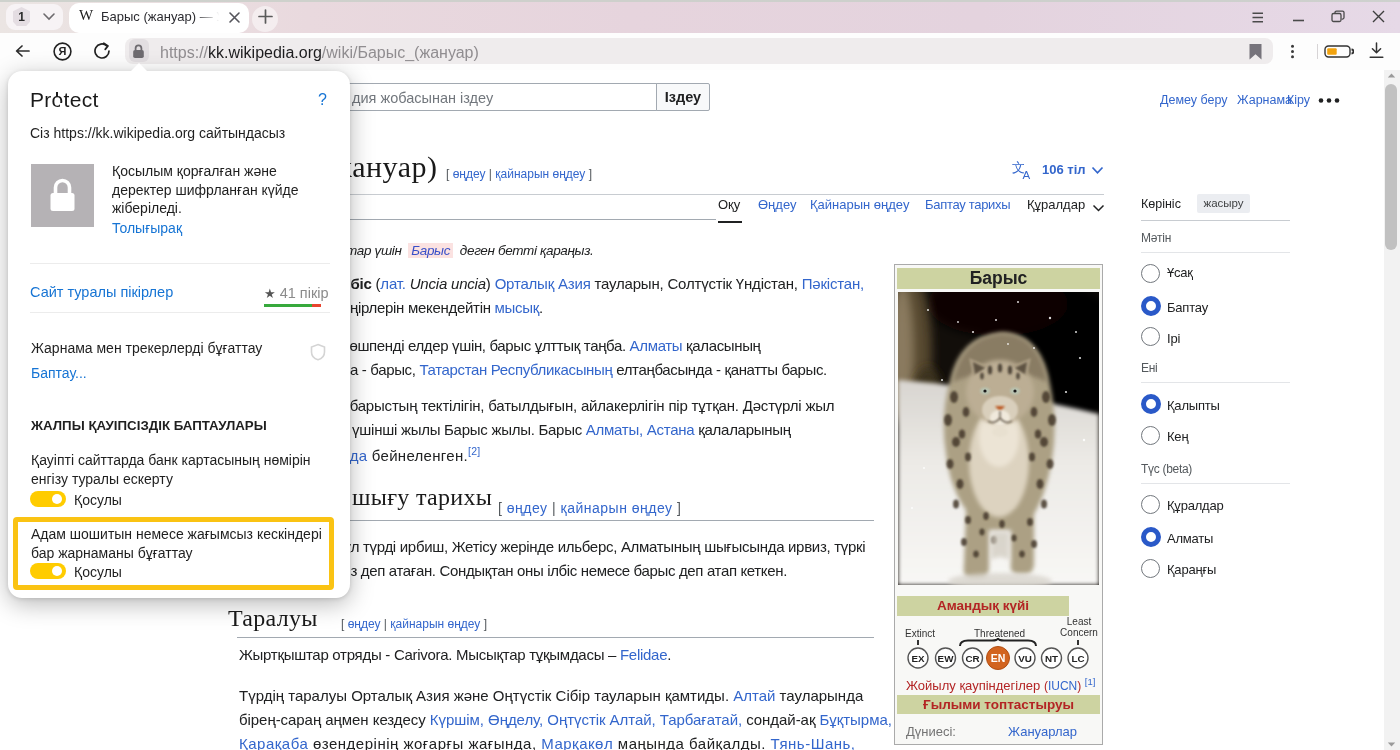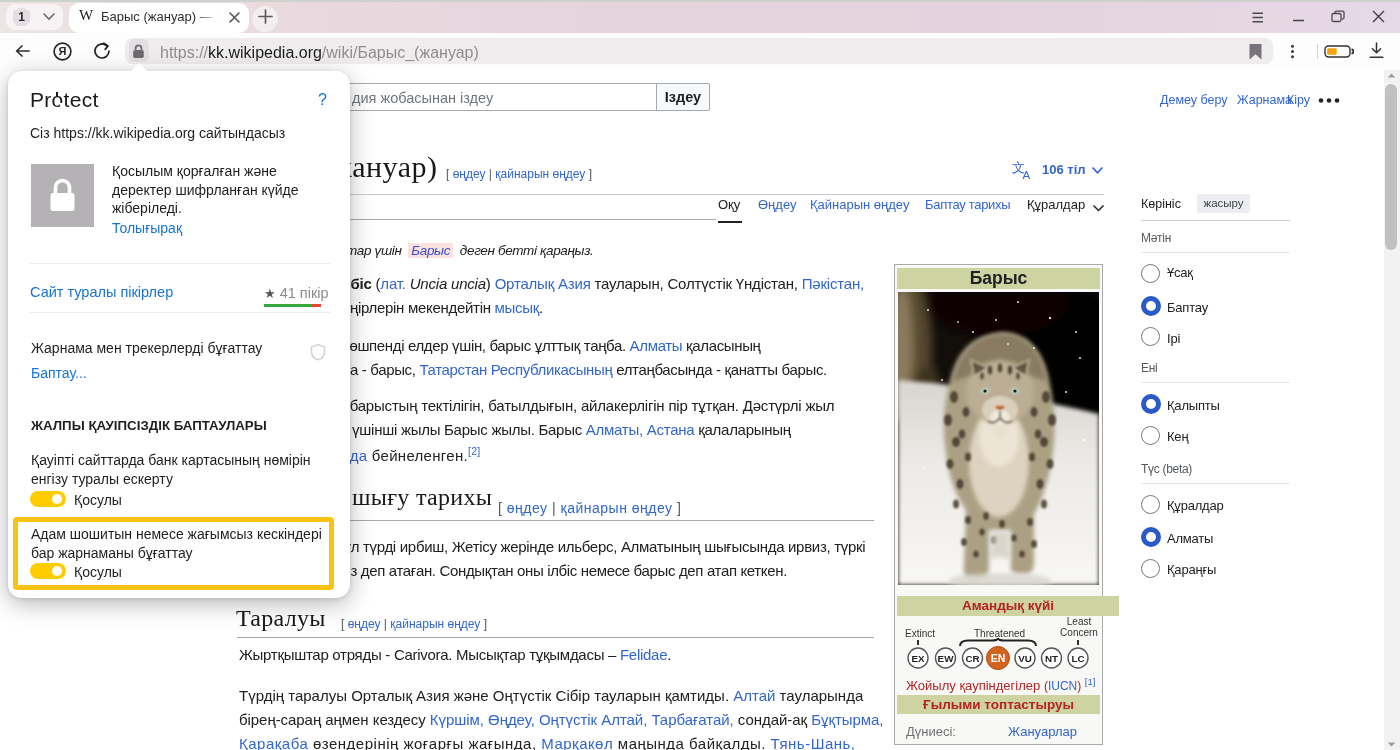--- a/index.html
+++ b/index.html
@@ -67,21 +67,21 @@
   #p1l2{left:298px;top:299px}
   #p2l1{left:341px;top:337px}
   #p2l2{left:262px;top:361px}
   #p3l1{left:308px;top:397px}
   #p3l2{left:284px;top:421px}
   #p3l3{left:245px;top:445px}
   #h2a{left:237px;top:484px}
   #h2aedit{left:498px;top:500px;font-size:14px!important;letter-spacing:0.5px}
   #pal1{left:257px;top:538px}
   #pal2{left:284px;top:562px}
-  #h2b{left:236px;top:605px}
+  #h2b{left:228px;top:605px}
   #h2bedit{left:341px;top:617px}
   #pbl1{left:239px;top:646px}
   #pcl1{left:239px;top:687px}
   #pcl2{left:239px;top:711px}
   #pcl3{left:239px;top:735px}
 </style></head>
 <body>
 
 <div class="abs" id="tabbar"></div>
 <div class="abs" id="topline"></div>
@@ -196,21 +196,21 @@
 <div class="abs nw h2" id="h2a">Атауының <span id="m-h2a">шығу</span> тарихы</div>
 <div class="abs nw editlinks" id="h2aedit">[ <a>өңдеу</a> | <a>қайнарын өңдеу</a> ]</div>
 <div class="abs hrline" style="left:237px;top:520px;width:637px"></div>
 <div class="abs nw body16" id="pal1" style="letter-spacing:-0.3px">Моңғолдар бұ<span id="m-pal1">л</span> түрді ирбиш, Жетісу жерінде ильберс, Алматының шығысында ирвиз, түркі</div>
 <div class="abs nw body16" id="pal2" style="letter-spacing:-0.35px">халқы ілбі<span id="m-pal2">з</span> деп атаған. Сондықтан оны ілбіс немесе барыс деп атап кеткен.</div>
 <div class="abs nw h2" id="h2b">Таралуы</div>
 <div class="abs nw editlinks" id="h2bedit">[ <a>өңдеу</a> | <a>қайнарын өңдеу</a> ]</div>
 <div class="abs hrline" style="left:237px;top:637px;width:637px"></div>
 <div class="abs nw body16" id="pbl1" style="letter-spacing:-0.28px">Жыртқыштар отряды - Carivora. Мысықтар тұқымдасы – <a class="bl">Felidae</a>.</div>
 <div class="abs nw body16" id="pcl1">Түрдің таралуы Орталық Азия және Оңтүстік Сібір тауларын қамтиды. <a class="bl">Алтай</a> тауларында</div>
-<div class="abs nw body16" id="pcl2" style="letter-spacing:-0.05px">бірең-сараң аңмен кездесу <a class="bl">Күршім,</a> <a class="bl">Өңдеу,</a> <a class="bl">Оңтүстік Алтай,</a> <a class="bl">Тарбағатай,</a> сондай-ақ <a class="bl">Бұқтырма,</a></div>
+<div class="abs nw body16" id="pcl2" style="letter-spacing:-0.05px">бірең-сараң аңмен кездесу <a class="bl">Күршім,</a> <a class="bl">Өңделу,</a> <a class="bl">Оңтүстік Алтай,</a> <a class="bl">Тарбағатай,</a> сондай-ақ <a class="bl">Бұқтырма,</a></div>
 <div class="abs nw body16" id="pcl3" style="letter-spacing:0.5px"><a class="bl">Қарақаба</a> өзендерінің жоғарғы жағында, <a class="bl">Марқакөл</a> маңында байқалды. <a class="bl">Тянь-Шань,</a></div>
 
 <div class="abs" id="infobox"></div>
 
 <div class="abs oliveband" style="left:897px;top:268px;width:203px;height:21px;font-size:17.5px;font-weight:bold;line-height:21px;color:#202122">Барыс</div>
 <svg class="abs" style="left:898px;top:292px" width="201" height="293" viewBox="0 0 201 293">
   <defs>
     <filter id="bl2" x="-30%" y="-30%" width="160%" height="160%">
         <feGaussianBlur stdDeviation="2"></feGaussianBlur>
       </filter>
@@ -314,21 +314,21 @@
       <circle cx="14" cy="216" r="1"></circle>
     <circle cx="98" cy="28" r="1"></circle>
       <circle cx="136" cy="56" r="1"></circle>
       <circle cx="168" cy="100" r="1.1"></circle>
       <circle cx="26" cy="176" r="1"></circle>
     <circle cx="60" cy="30" r="0.9"></circle>
       <circle cx="178" cy="40" r="1"></circle>
       <circle cx="110" cy="52" r="0.9"></circle>
   </g>
 </svg>
-<div class="abs oliveband" style="left:897px;top:596px;width:222px;height:20px;font-size:13.5px;font-weight:bold;line-height:20px;color:#b32424">Амандық күйі</div>
+<div class="abs oliveband" style="left:897px;top:596px;width:172px;height:20px;font-size:13.5px;font-weight:bold;line-height:20px;color:#b32424">Амандық күйі</div>
 <div class="abs nw" style="left:905px;top:628px;font-size:10px;color:#333">Extinct</div>
 <div class="abs nw" style="left:974px;top:628px;font-size:10px;color:#333">Threatened</div>
 <div class="abs nw" style="left:1059px;top:617px;font-size:10px;color:#333;text-align:center;line-height:10.5px;width:40px">Least<br>Concern</div>
 <div class="abs" style="left:917px;top:640px;width:1.5px;height:5px;background:#333"></div>
 <div class="abs" style="left:1077px;top:640px;width:1.5px;height:5px;background:#333"></div>
 <svg class="abs" style="left:958px;top:638px" width="80" height="8" viewBox="0 0 80 8">
   <path d="M2 8 Q2 2.5 10 2.5 L34 2.5 Q39 2.5 40 0.5 Q41 2.5 46 2.5 L70 2.5 Q78 2.5 78 8" fill="none" stroke="#222" stroke-width="2"></path>
   </svg>
 
 <svg class="abs" style="left:905px;top:645px" width="186" height="26" viewBox="0 0 186 26">

